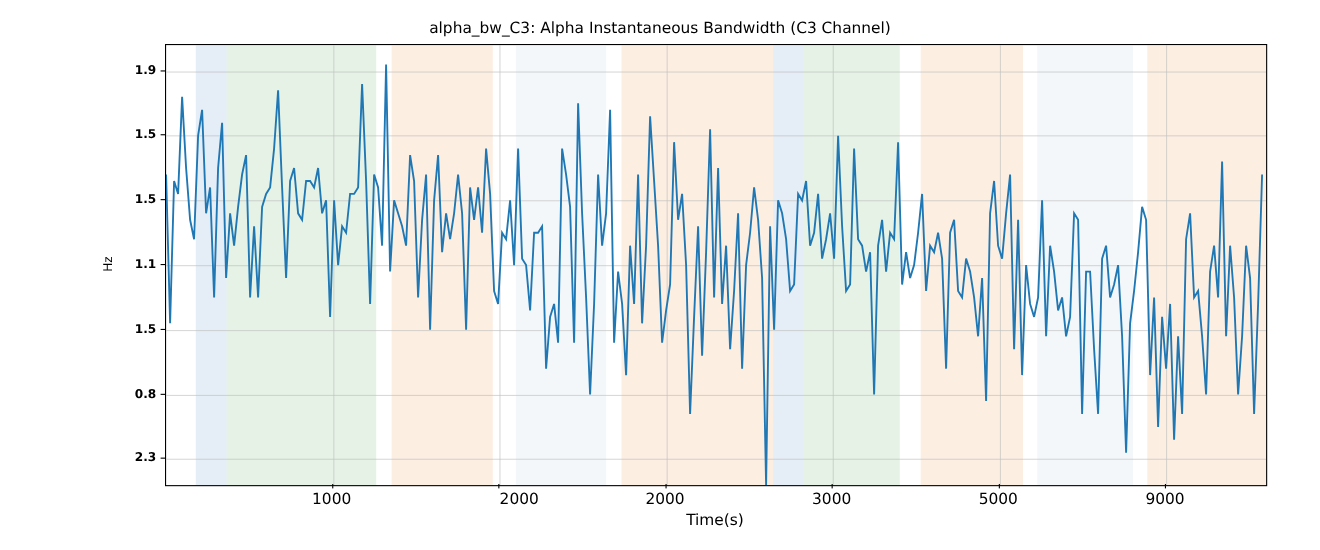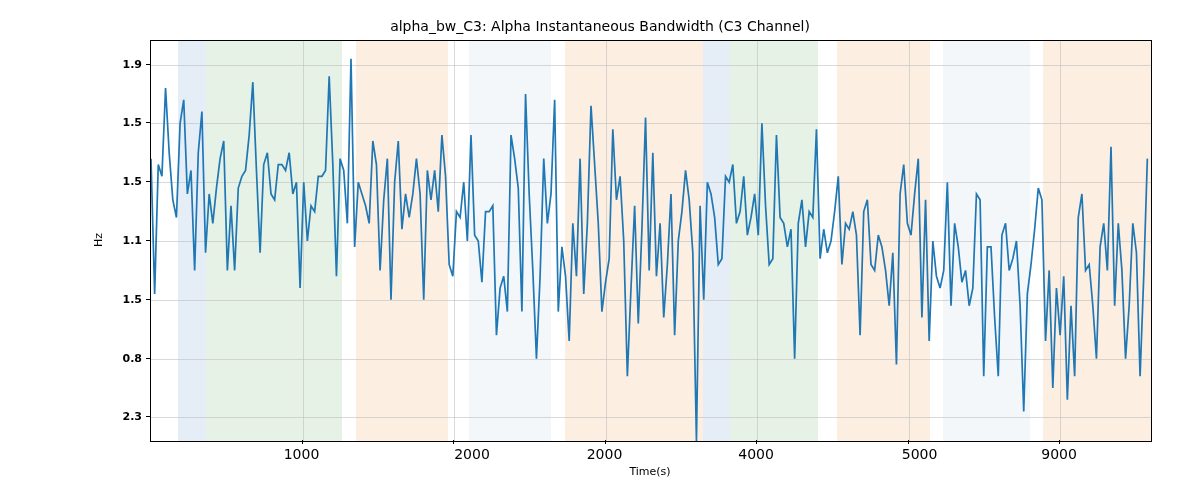--- a/index.html
+++ b/index.html
@@ -85,21 +85,21 @@
     left: 98px;
     top: 240px;
     font-size: 11px;
     color: #000;
     transform: translate(-50%, -50%) rotate(-90deg);
   }
   .x-axis-label {
     position: absolute;
     left: 650px;
     top: 465px;
-    font-size: 11px;
+    font-size: 14px;
     color: #000;
     transform: translateX(-50%);
   }
   svg.line-svg {
     position: absolute;
     left: 0;
     top: 0;
     width: 100%;
     height: 100%;
   }
@@ -179,21 +179,21 @@
       <div class="y-tick-label" style="top: 63.5294px;">1.9</div>
       <div class="tick-mark-y" style="top: 63.5294px;"></div>
     </div>
   <div id="xtick-layer">
       <div class="x-tick-label" style="left: 301.515px;">1000</div>
       <div class="tick-mark-x" style="left: 301.515px;"></div>
       <div class="x-tick-label" style="left: 436px; margin-left: 36px;">2000</div>
       <div class="tick-mark-x" style="left: 453.03px;"></div>
       <div class="x-tick-label" style="left: 604.545px;">2000</div>
       <div class="tick-mark-x" style="left: 604.545px;"></div>
-      <div class="x-tick-label" style="left: 756.061px;">4000</div>
+      <div class="x-tick-label" style="left: 756.061px;">3000</div>
       <div class="tick-mark-x" style="left: 756.061px;"></div>
-      <div class="x-tick-label" style="left: 907.576px; margin-left: 12px;">5000</div>
+      <div class="x-tick-label" style="left: 907.576px;">5000</div>
       <div class="tick-mark-x" style="left: 907.576px;"></div>
       <div class="x-tick-label" style="left: 1059.09px;">9000</div>
       <div class="tick-mark-x" style="left: 1059.09px;"></div>
     </div>
 
 </div>
 
 </body></html>

